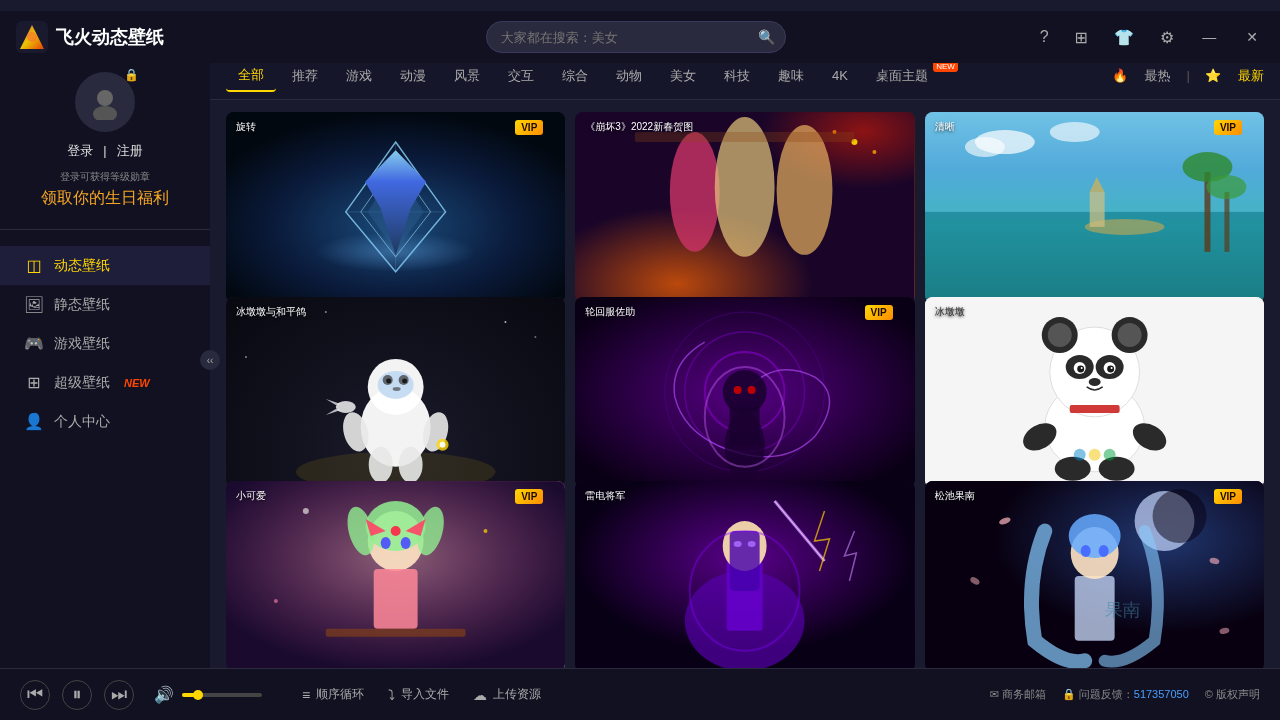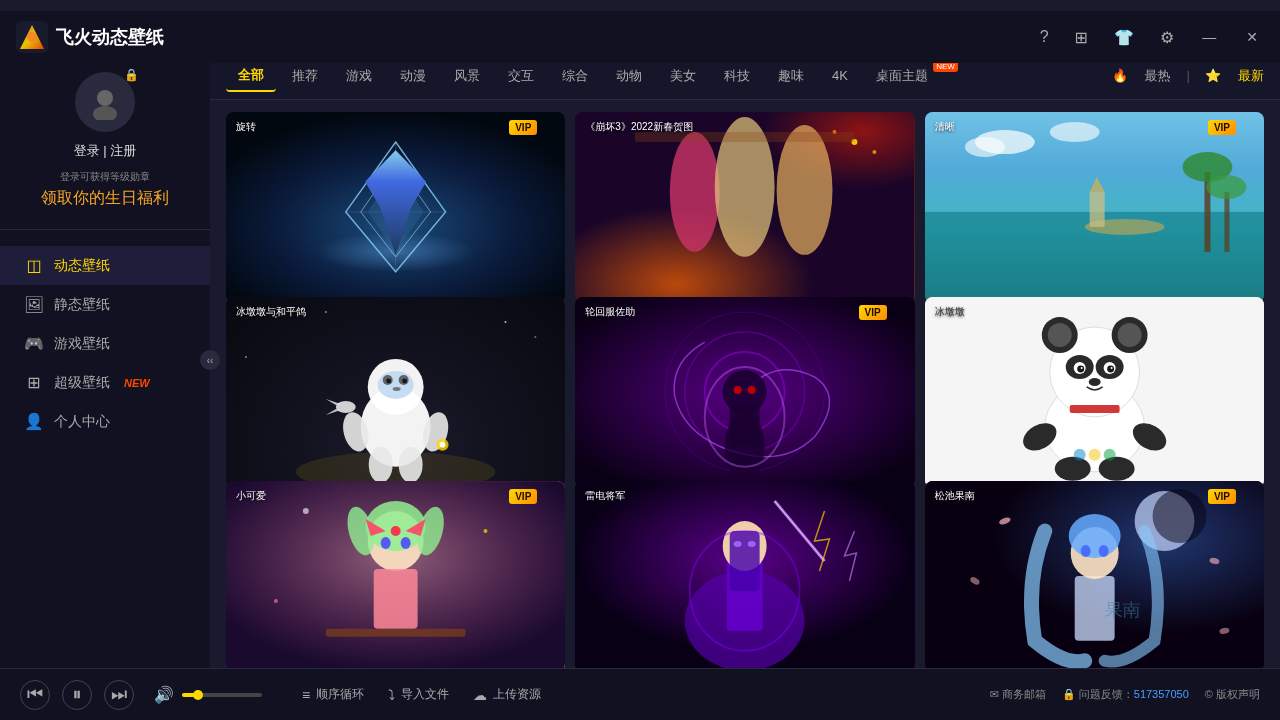--- a/index.html
+++ b/index.html
@@ -130,20 +130,21 @@
       position: absolute;
       top: -4px;
       right: -4px;
       font-size: 12px;
       color: #aaa;
     }
     .login-text {
       margin-top: 10px;
       font-size: 13px;
       color: #ddd;
+      font-family: Liberation Mono, monospace;
     }
     .login-sub {
       font-size: 10px;
       color: #888;
       margin-top: 10px;
       text-align: center;
     }
     .birthday-link {
       font-size: 16px;
       color: #f5a623;
@@ -212,21 +213,20 @@
       font-size: 13px;
       color: #aaa;
       cursor: pointer;
       border-radius: 4px;
       position: relative;
       white-space: nowrap;
     }
     .cat-item.active {
       color: #ffd700;
       border-bottom: 2px solid #ffd700;
-      font-weight: bold;
     }
     .cat-item .new-tag {
       position: absolute;
       top: 0;
       right: -2px;
       background: #ff4500;
       color: #fff;
       font-size: 8px;
       padding: 1px 3px;
       border-radius: 3px;
@@ -288,21 +288,21 @@
       top: 8px;
       left: 10px;
       font-size: 10px;
       color: #fff;
       text-shadow: 0 1px 3px rgba(0,0,0,0.8);
       z-index: 2;
     }
     .vip-badge {
       position: absolute;
       top: 8px;
-      right: 28px;
+      right: 22px;
       background: linear-gradient(135deg, #ffd700, #ff8c00);
       color: #1a0a00;
       font-size: 10px;
       font-weight: bold;
       padding: 2px 6px;
       border-radius: 3px;
       z-index: 2;
     }
     .card-overlay {
       position: absolute;
@@ -429,20 +429,26 @@
           <stop offset="100%" style="stop-color:#ff4500"></stop>
         </linearGradient>
       </defs>
       <rect width="32" height="32" rx="6" fill="#1a1a2e"></rect>
       <polygon points="16,4 28,28 4,28" fill="url(#lg1)" opacity="0.9"></polygon>
       <circle cx="16" cy="16" r="5" fill="#ff6b35" opacity="0.6"></circle>
     </svg>
     <span class="logo-text">飞火动态壁纸</span>
   </div>
 
+  <div class="search-bar">
+    <div class="search-input-wrap">
+      <input class="search-input" type="text" placeholder="大家都在搜索：美女" style="">
+      <button class="search-icon-btn">🔍</button>
+    </div>
+  </div>
 
   <div class="titlebar-right">
     <button class="titlebar-icon-btn">?</button>
     <button class="titlebar-icon-btn">⊞</button>
     <button class="titlebar-icon-btn">👕</button>
     <button class="titlebar-icon-btn">⚙</button>
     <button class="win-btn">—</button>
     <button class="win-btn win-close">✕</button>
   </div>
 </div>

